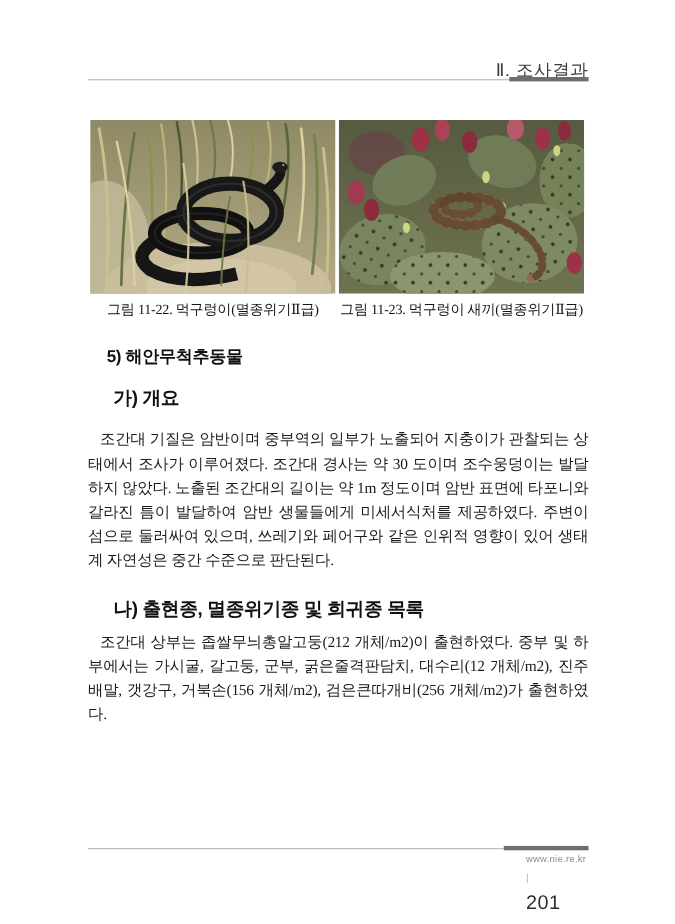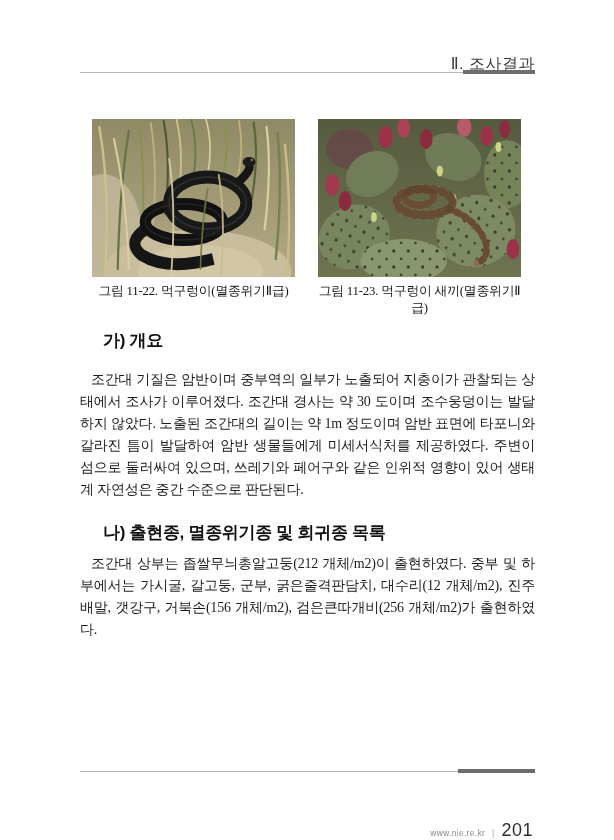--- a/index.html
+++ b/index.html
@@ -9,21 +9,21 @@
   }
   
   .header-title{
     position:absolute;top:54px;right:79px;font-size:16px;letter-spacing:.5px;
     color:#3c3c3c;font-family:"Liberation Sans","DejaVu Sans",sans-serif;
   }
   .header-rule{position:absolute;top:72px;left:80px;width:455px;height:1px;background:#b7b7b7;}
   .header-rule-thick{position:absolute;top:70px;right:79px;width:72px;height:4px;background:#6e6e6e;}
   
   .figures{position:absolute;top:109px;left:82px;width:449px;display:flex;gap:3px;}
-  .figures figure{margin:10px;flex:1;font-family:Liberation Serif, serif;}
+  .figures figure{margin:0;flex:1;}
   .photo{width:100%;height:158px;display:block;}
   figcaption{
     text-align:center;margin-top:6px;font-size:12.8px;color:#141414;letter-spacing:-.2px;
   }
   
   .content{position:absolute;top:314px;left:80px;width:455px;}
   .h-main{
     margin:0 0 0 17px;font-size:15.5px;font-weight:bold;color:#111;
     font-family:"Liberation Sans","DejaVu Sans",sans-serif;letter-spacing:-.3px;
   }
@@ -34,22 +34,23 @@
   .para{
     margin:17px 0 0 0;font-size:14px;line-height:22.1px;text-align:justify;
     text-indent:11px;color:#1b1b1b;letter-spacing:-.2px;
   }
   .para.tight{margin-top:9px;}
   .para.flow{margin-top:1px;}
   
   .footer-rule{position:absolute;top:771px;left:80px;width:455px;height:1px;background:#b7b7b7;}
   .footer-rule-thick{position:absolute;top:769px;right:79px;width:77px;height:4px;background:#6e6e6e;}
   .footer-text{
-    position:absolute;top:820px;right:81px;display:flex;align-items:baseline;gap:7px;
+    position:absolute;top:776px;right:81px;display:flex;align-items:baseline;gap:7px;
     font-family:"Liberation Sans","DejaVu Sans",sans-serif;
+    flex-direction:column;
   }
   .footer-url{font-size:8.5px;color:#8a8a8a;letter-spacing:.3px;}
   .footer-divider{font-size:9px;color:#b0b0b0;}
   .footer-page{font-size:18px;color:#2e2e2e;font-weight:300;letter-spacing:.5px;}
 </style>
 </head>
 <body>
 
 <div class="page">
 
@@ -155,20 +156,21 @@
           <path d="M145,90 Q176,100 186,124 Q190,140 176,144" stroke="#5c452e" stroke-width="7" stroke-dasharray="3 6" opacity=".8"></path>
         </g>
         <ellipse cx="95" cy="142" rx="48" ry="22" fill="#8a976e"></ellipse>
         <ellipse cx="95" cy="142" rx="48" ry="22" fill="url(#spines)"></ellipse>
       </svg>
       <figcaption>그림 11-23. 먹구렁이 새끼(멸종위기Ⅱ급)</figcaption>
     </figure>
   </div>
 
   <div class="content">
+    <h2 class="h-main">5) 해안무척추동물</h2>
     <h3 class="h-sub">가) 개요</h3>
     <p class="para">조간대 기질은 암반이며 중부역의 일부가 노출되어 지충이가 관찰되는 상태에서 조사가 이루어졌다. 조간대 경사는 약 30 도이며 조수웅덩이는 발달하지 않았다. 노출된 조간대의 길이는 약 1m 정도이며 암반 표면에 타포니와 갈라진 틈이 발달하여 암반 생물들에게 미세서식처를 제공하였다. 주변이 섬으로 둘러싸여 있으며, 쓰레기와 페어구와 같은 인위적 영향이 있어 생태계 자연성은 중간 수준으로 판단된다.</p>
     <h3 class="h-sub" style="margin-top:19px">나) 출현종, 멸종위기종 및 희귀종 목록</h3>
     <p class="para tight">조간대 상부는 좁쌀무늬총알고둥(212 개체/m2)이 출현하였다. 중부 및 하부에서는 가시굴, 갈고둥, 군부, 굵은줄격판담치, 대수리(12 개체/m2), 진주배말, 갯강구, 거북손(156 개체/m2), 검은큰따개비(256 개체/m2)가 출현하였다.</p>
   </div>
 
   <div class="footer-rule"></div>
   <div class="footer-rule-thick"></div>
   <div class="footer-text">
     <span class="footer-url">www.nie.re.kr</span>

